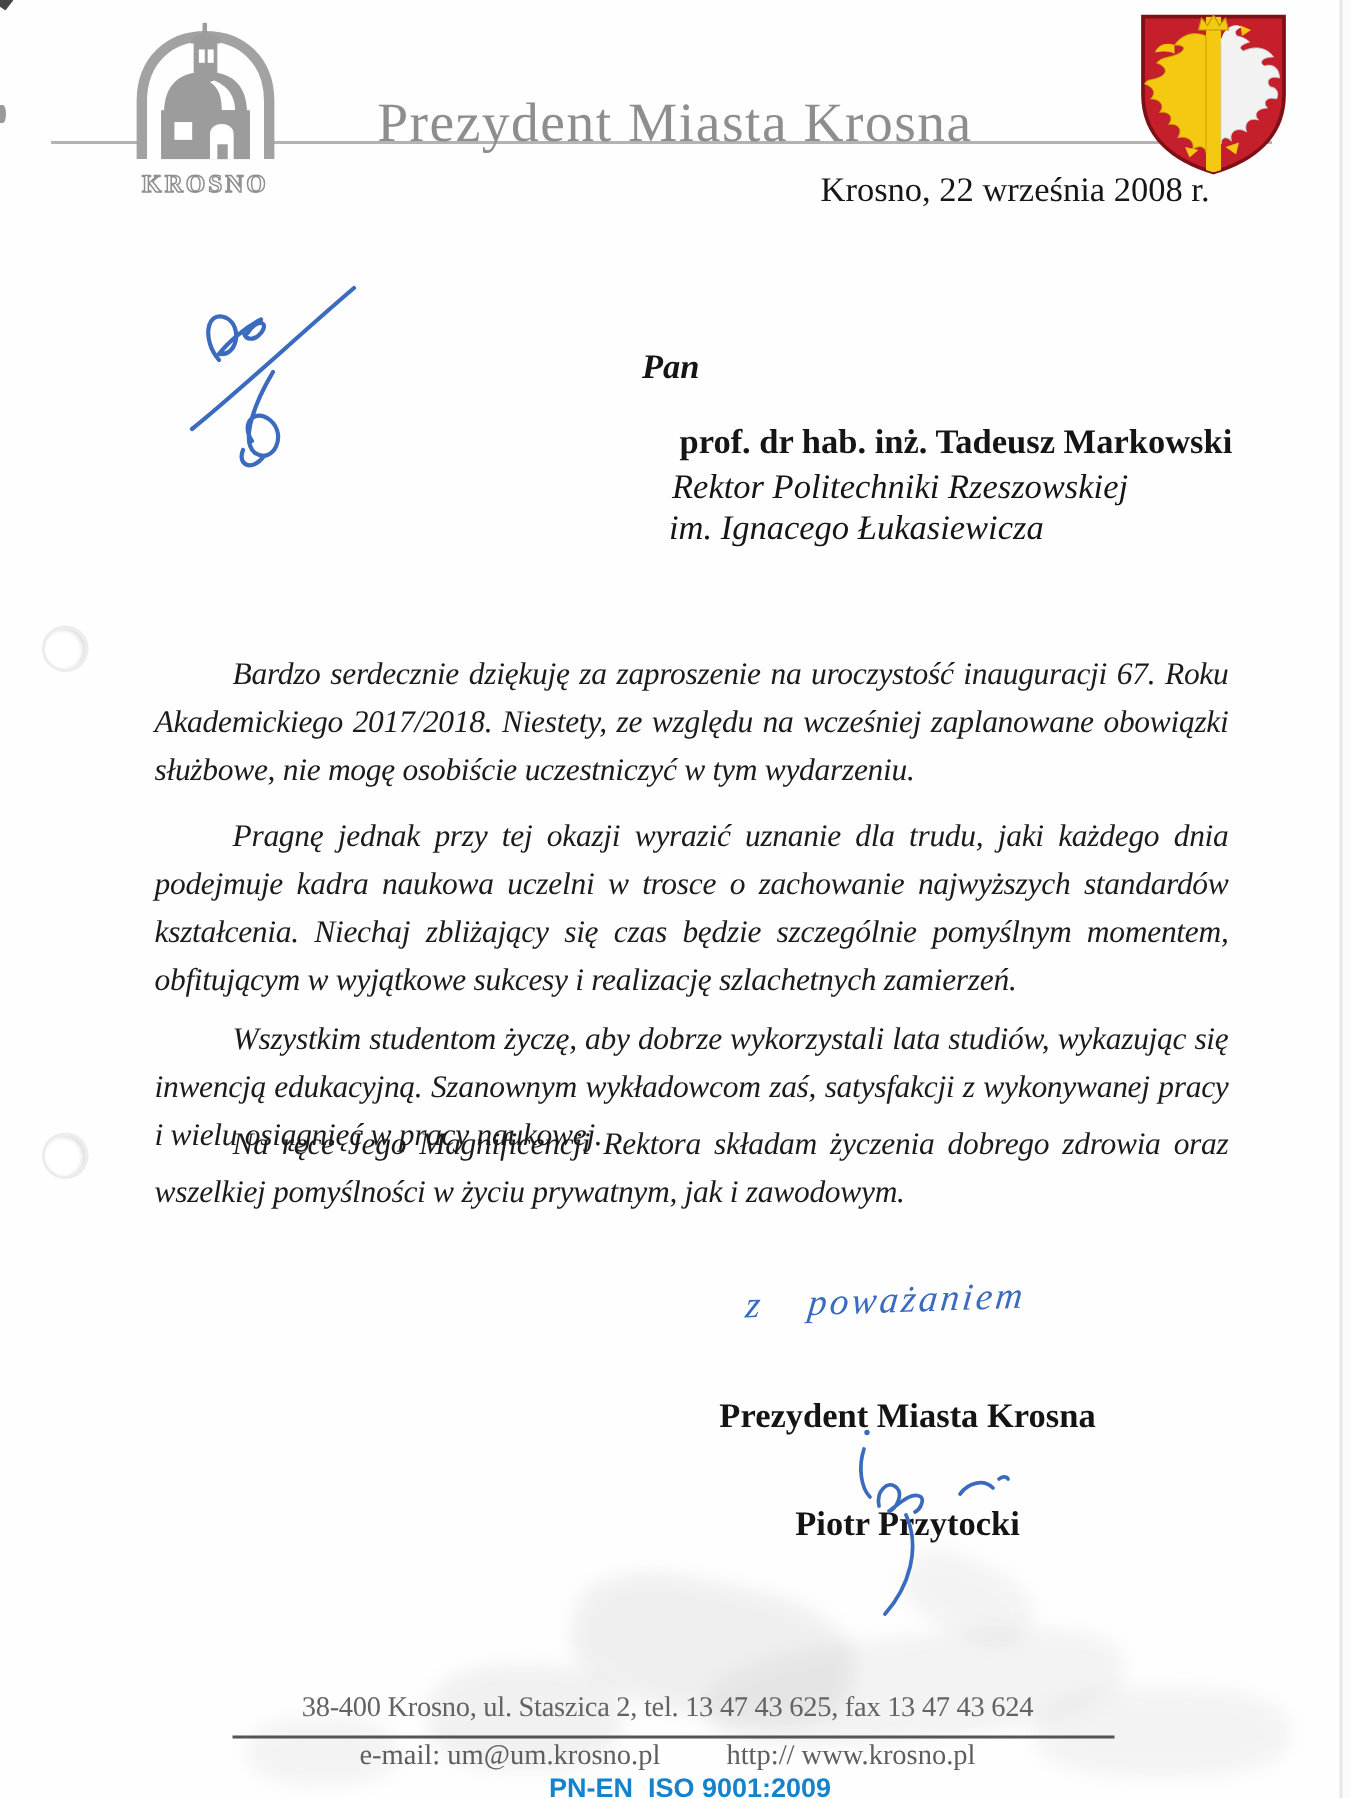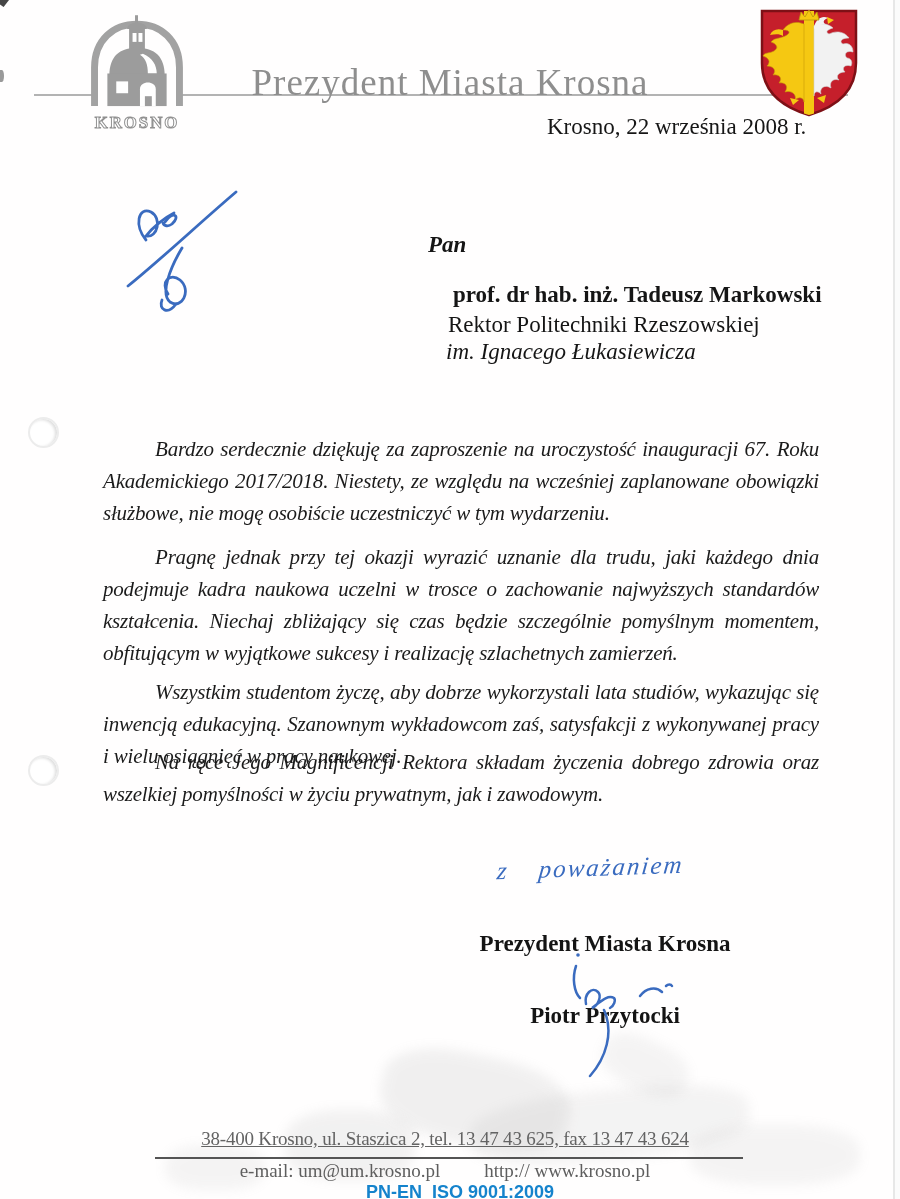--- a/index.html
+++ b/index.html
@@ -30,41 +30,41 @@
     color:#3a6bbf; font-style:italic; font-size:25px;
     transform:rotate(-2deg) skewX(-8deg); letter-spacing:2px;
     white-space:nowrap;
   }
   .closing-hand .gap { display:inline-block; width:30px; }
   .signature-svg { position:absolute; left:548px; top:946px; z-index:5; }
   
   .addressee { position:absolute; left:405px; top:232px; font-size:23px; color:#151515;margin-left:21px; }
   .addressee .salut { font-weight:bold; font-style:italic; margin-left:2px; }
   .addressee .name  { font-weight:bold; margin-left:27px; margin-top:24px; }
-  .addressee .role  { margin-left:22px; margin-top:3px; line-height:27px; }
+  .addressee .role  { font-style:italic; margin-left:22px; margin-top:3px; line-height:27px; }
   .addressee .inst  { font-style:italic; margin-left:20px; line-height:27px; }
   
   .para {
     position:absolute; left:103px; width:716px;
     text-align:justify; font-style:italic;
     font-size:21px; line-height:32px; color:#1b1b1b;
     text-indent:52px; letter-spacing:-0.2px;
   }
   .p1 { top:412px; } .p2 { top:520px; } .p3 { top:655px; } .p4 { top:725px; }
   
   .signer-title, .signer-name {
     position:absolute; left:455px; width:300px; text-align:center;
     font-size:23px; font-weight:bold; color:#141414;
   }
   .signer-title { top:931px; }
   .signer-name  { top:1003px; }
   
   .f-address {
     position:absolute; left:95px; width:700px; top:1128px;
-    text-align:center; font-size:19px; color:#636363; letter-spacing:-0.2px;text-decoration:underline;
+    text-align:center; font-size:19px; color:#636363; letter-spacing:-0.2px;
   }
   .f-divider { position:absolute; left:155px; top:1157px; width:588px; height:2px; background:#545454; }
   .f-contact {
     position:absolute; left:95px; width:700px; top:1160px;
     text-align:center; font-size:19px; color:#5e5e5e;
   }
   .f-contact .site { margin-left:44px; }
   .f-iso {
     position:absolute; left:95px; width:730px; top:1182px;
     text-align:center; font-size:18px; font-weight:bold; color:#1583cc;

